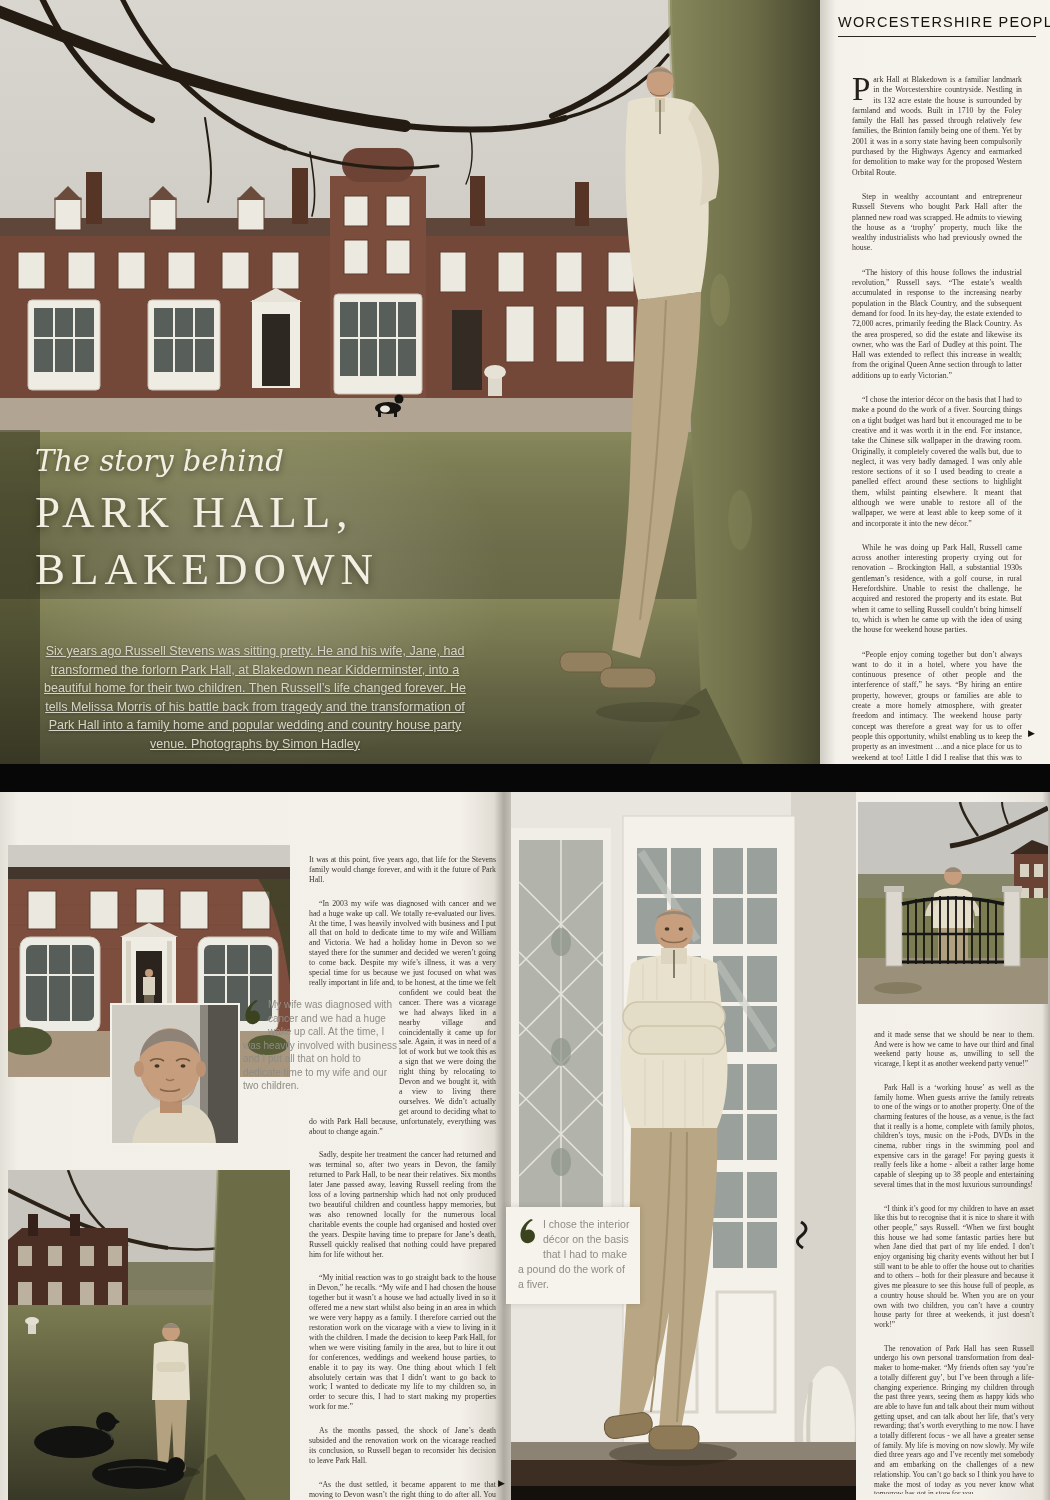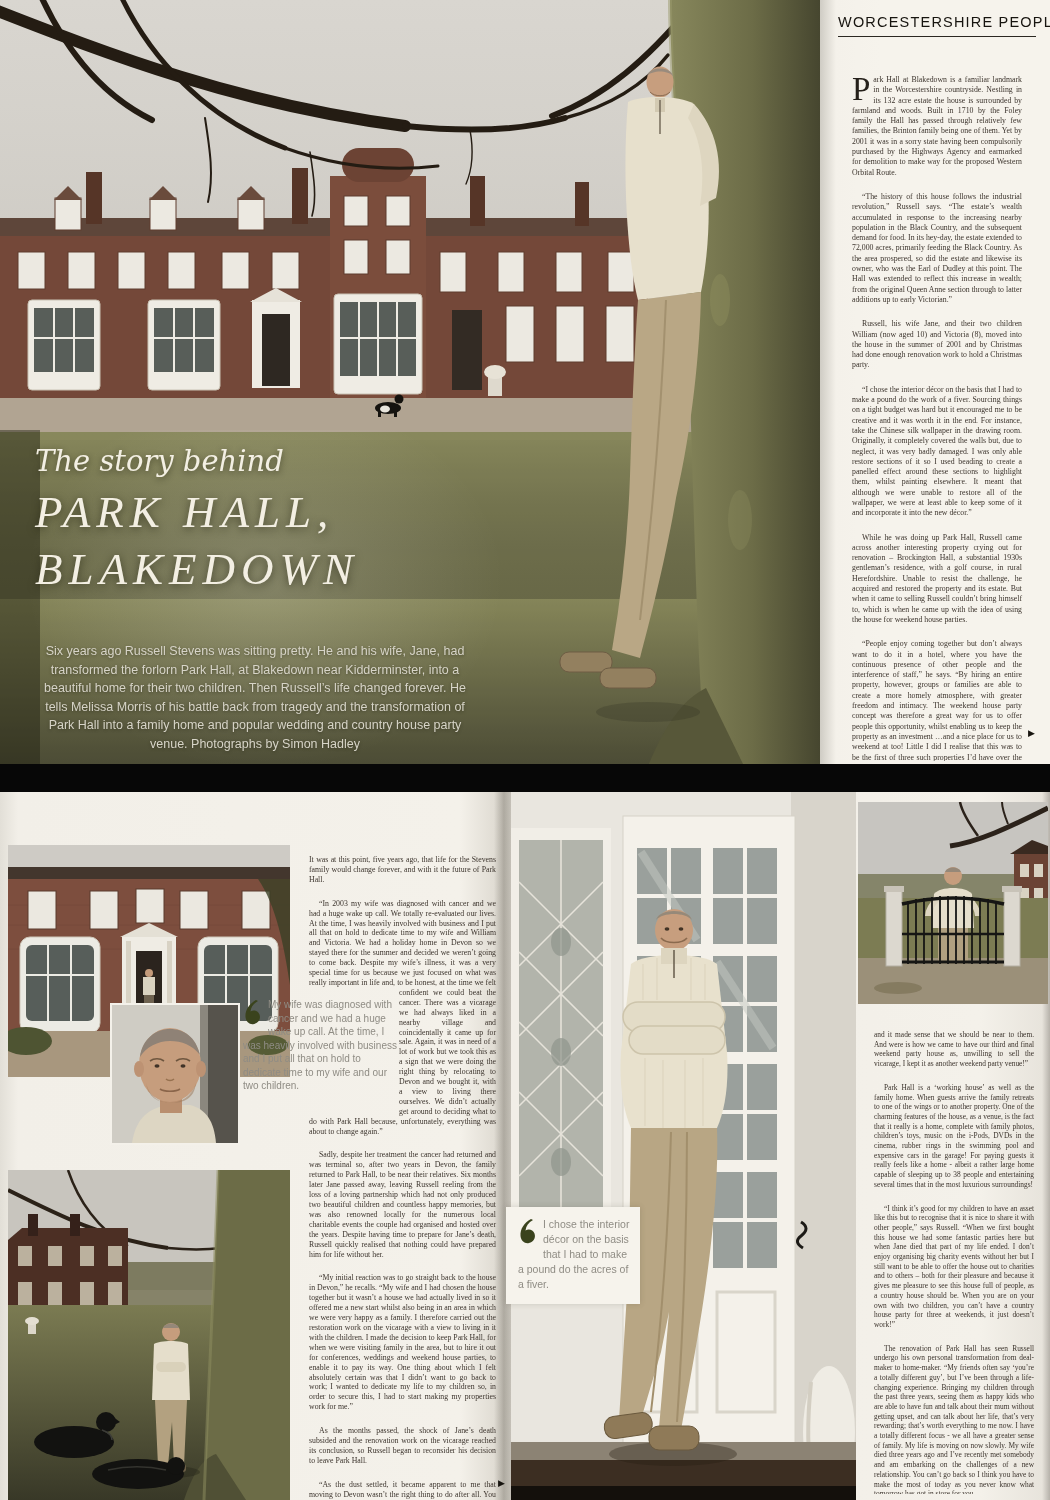--- a/index.html
+++ b/index.html
@@ -9,24 +9,24 @@
 
   
   .spread-top{position:absolute;left:0;top:0;width:1050px;height:766px;background:#6f6f4c;}
   .photo-main{position:absolute;left:0;top:0;width:820px;height:766px;}
   .title-glow{position:absolute;left:30px;top:430px;width:470px;height:336px;
       background:radial-gradient(ellipse at 50% 45%, rgba(250,248,238,.18), rgba(250,248,238,0) 72%);}
   .title-block{position:absolute;left:35px;top:444px;width:440px;text-align:left;color:#f3efe3;}
   .kicker{font-family:"DejaVu Serif",serif;font-style:italic;font-size:29px;
       text-shadow:0 2px 6px rgba(35,35,18,.6);margin-bottom:6px;}
   .title-line{font-family:"Liberation Serif",serif;font-size:45px;letter-spacing:6px;
-      line-height:57px;font-weight:400;text-shadow:0 2px 9px rgba(30,30,14,.65);white-space:nowrap;font-style:italic;}
+      line-height:57px;font-weight:400;text-shadow:0 2px 9px rgba(30,30,14,.65);white-space:nowrap;}
   .standfirst{position:absolute;left:38px;top:642px;width:434px;text-align:center;
       font-family:"Liberation Sans",sans-serif;font-size:12.5px;line-height:18.5px;color:#d7d4c8;
-      text-shadow:0 1px 3px rgba(40,40,22,.5);}
+      text-shadow:0 1px 3px rgba(40,40,22,.5);text-decoration:underline;}
 
   .col-top-right{position:absolute;left:820px;top:0;width:230px;height:766px;
       background:linear-gradient(90deg,#cfccc4 0px,#f4f1ea 16px,#f6f3ec 60px);}
   .col-top-right .inner{position:absolute;left:18px;top:14px;width:198px;}
   .section-header{font-family:"Liberation Sans",sans-serif;font-size:14.5px;letter-spacing:1.2px;
       color:#17140f;white-space:nowrap;padding-bottom:6px;border-bottom:1px solid #2b2822;
       text-align:center;}
   .bodycol p{margin:14px;font-size:7.8px;line-height:10.3px;text-align:justify;color:#3b332c;
       text-indent:10px;}
   .bodycol p:first-child{text-indent:0;}
@@ -227,22 +227,22 @@
       <div class="title-line">PARK HALL,</div>
       <div class="title-line">BLAKEDOWN</div>
     </div>
     <div class="standfirst">Six years ago Russell Stevens was sitting pretty. He and his wife, Jane, had transformed the forlorn Park Hall, at Blakedown near Kidderminster, into a beautiful home for their two children. Then Russell’s life changed forever. He tells Melissa Morris of his battle back from tragedy and the transformation of Park Hall into a family home and popular wedding and country house party venue. Photographs by Simon Hadley</div>
 
     <div class="col-top-right">
       <div class="inner">
         <div class="section-header">WORCESTERSHIRE PEOPLE</div>
         <div class="bodycol">
             <p class="dropcap">Park Hall at Blakedown is a familiar landmark in the Worcestershire countryside. Nestling in its 132 acre estate the house is surrounded by farmland and woods. Built in 1710 by the Foley family the Hall has passed through relatively few families, the Brinton family being one of them. Yet by 2001 it was in a sorry state having been compulsorily purchased by the Highways Agency and earmarked for demolition to make way for the proposed Western Orbital Route.</p>
+            <p>Step in wealthy accountant and entrepreneur Russell Stevens who bought Park Hall after the planned new road was scrapped. He admits to viewing the house as a ‘trophy’ property, much like the wealthy industrialists who had previously owned the house.</p>
             <p>“The history of this house follows the industrial revolution,” Russell says. “The estate’s wealth accumulated in response to the increasing nearby population in the Black Country, and the subsequent demand for food. In its hey-day, the estate extended to 72,000 acres, primarily feeding the Black Country. As the area prospered, so did the estate and likewise its owner, who was the Earl of Dudley at this point. The Hall was extended to reflect this increase in wealth; from the original Queen Anne section through to latter additions up to early Victorian.”</p>
-            <p>Russell, his wife Jane, and their two children William (now aged 10) and Victoria (8), moved into the house in the summer of 2001 and by Christmas had done enough renovation work to hold a Christmas party.</p>
             <p>“I chose the interior décor on the basis that I had to make a pound do the work of a fiver. Sourcing things on a tight budget was hard but it encouraged me to be creative and it was worth it in the end. For instance, take the Chinese silk wallpaper in the drawing room. Originally, it completely covered the walls but, due to neglect, it was very badly damaged. I was only able restore sections of it so I used beading to create a panelled effect around these sections to highlight them, whilst painting elsewhere. It meant that although we were unable to restore all of the wallpaper, we were at least able to keep some of it and incorporate it into the new décor.”</p>
             <p>While he was doing up Park Hall, Russell came across another interesting property crying out for renovation – Brockington Hall, a substantial 1930s gentleman’s residence, with a golf course, in rural Herefordshire. Unable to resist the challenge, he acquired and restored the property and its estate. But when it came to selling Russell couldn’t bring himself to, which is when he came up with the idea of using the house for weekend house parties.</p>
             <p>“People enjoy coming together but don’t always want to do it in a hotel, where you have the continuous presence of other people and the interference of staff,” he says. “By hiring an entire property, however, groups or families are able to create a more homely atmosphere, with greater freedom and intimacy. The weekend house party concept was therefore a great way for us to offer people this opportunity, whilst enabling us to keep the property as an investment …and a nice place for us to weekend at too! Little I did I realise that this was to be the first of three such properties I’d have over the next few years!”</p>
           </div>
       </div>
     </div>
     <span class="marker m-top abs">▶</span>
   </div>
 
   <div class="band"></div>
@@ -545,21 +545,21 @@
       </g>
       <ellipse cx="40" cy="186" rx="24" ry="6" fill="#6f6648" opacity=".5"></ellipse>
     </svg>
 
     <div class="pq pq-right">
       <span class="qmark">
         <svg width="20" height="26" viewBox="0 0 20 26">
             <path d="M13,1 C6,5 2,11 2.5,18 C3,23 7,26 11,25 C15.5,24 18,20 16.5,15.5 C15,11.5 10.5,10.5 7.5,12.5 C8,8 10.5,4.5 15,2 Z" fill="#3a431d"></path>
           </svg>
       </span>
-      <span>I chose the interior décor on the basis that I had to make a pound do the acres of a fiver.</span>
+      <span>I chose the interior décor on the basis that I had to make a pound do the work of a fiver.</span>
     </div>
 
     <div class="col-bottom-right bodycol">
       <div>
           <p>and it made sense that we should be near to them. And were is how we came to have our third and final weekend party house as, unwilling to sell the vicarage, I kept it as another weekend party venue!”</p>
           <p>Park Hall is a ‘working house’ as well as the family home. When guests arrive the family retreats to one of the wings or to another property. One of the charming features of the house, as a venue, is the fact that it really is a home, complete with family photos, children’s toys, music on the i-Pods, DVDs in the cinema, rubber rings in the swimming pool and expensive cars in the garage! For paying guests it really feels like a home - albeit a rather large home capable of sleeping up to 38 people and entertaining several times that in the most luxurious surroundings!</p>
           <p>“I think it’s good for my children to have an asset like this but to recognise that it is nice to share it with other people,” says Russell. “When we first bought this house we had some fantastic parties here but when Jane died that part of my life ended. I don’t enjoy organising big charity events without her but I still want to be able to offer the house out to charities and to others – both for their pleasure and because it gives me pleasure to see this house full of people, as a country house should be. When you are on your own with two children, you can’t have a country house party for three at weekends, it just doesn’t work!”</p>
           <p>The renovation of Park Hall has seen Russell undergo his own personal transformation from deal-maker to home-maker. “My friends often say ‘you’re a totally different guy’, but I’ve been through a life-changing experience. Bringing my children through the past three years, seeing them as happy kids who are able to have fun and talk about their mum without getting upset, and can talk about her life, that’s very rewarding; that’s worth everything to me now. I have a totally different focus - we all have a greater sense of family. My life is moving on now slowly.  My wife died three years ago and I’ve recently met somebody and am embarking on the challenges of a new relationship.  You can’t go back so I think you have to make the most of today as you never know what tomorrow has got in store for you.</p>
           <p>Perhaps Russell’s story serves to demonstrate that behind the most fairytale of prepared is a very human story. ■</p>
         </div>

